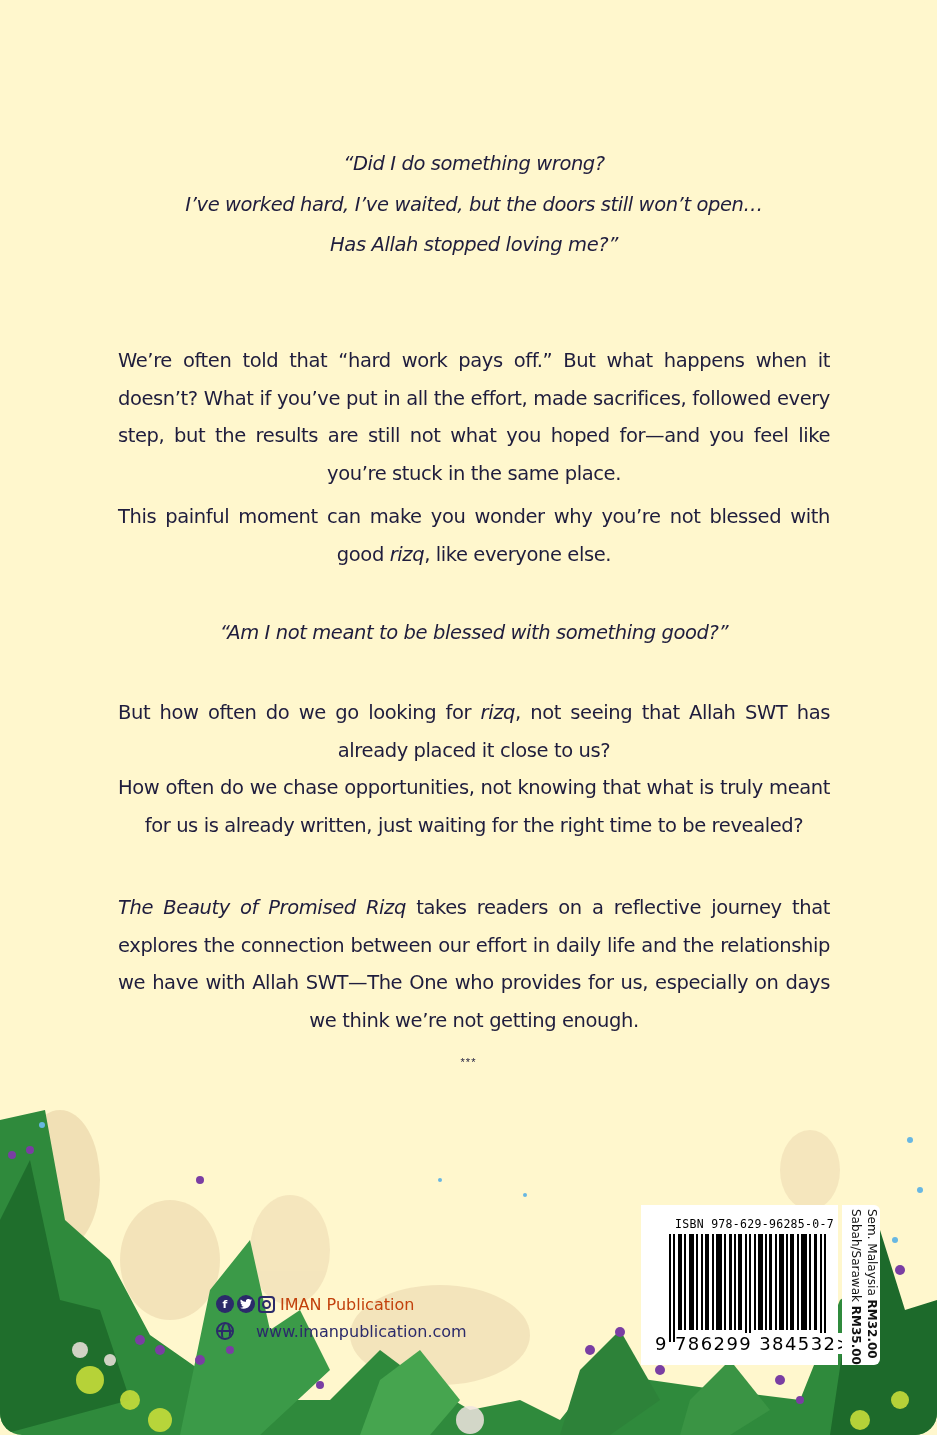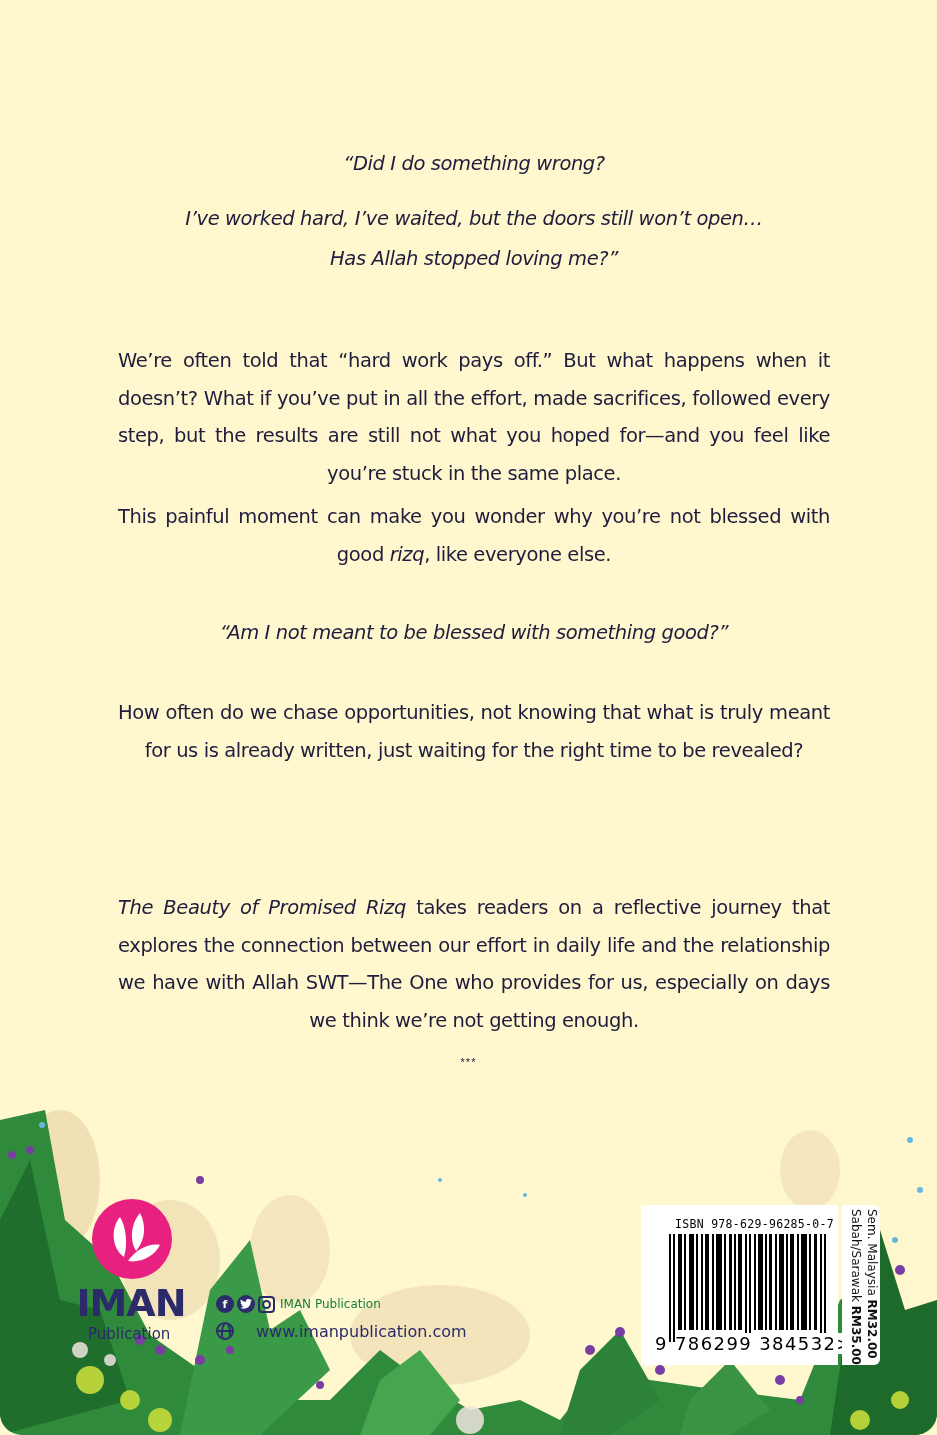--- a/index.html
+++ b/index.html
@@ -23,21 +23,21 @@
   
   .logo { position:absolute; left:70px; top:1199px; width:120px; height:150px; }
   .logo-circle { position:absolute; left:22px; top:0; width:80px; height:80px; border-radius:50%; background:#e8207f; }
   .logo-word { position:absolute; left:0; top:84px; width:122px; text-align:center; font-family:"DejaVu Sans", sans-serif; font-weight:bold; font-size:38px; letter-spacing:-1px; color:#2b2a6a; line-height:40px; }
   .logo-sub { position:absolute; left:18px; top:126px; width:100px; font-size:15px; color:#2b2a6a; font-family:"DejaVu Sans", sans-serif; }
 
   .social { position:absolute; left:216px; top:1293px; height:22px; display:flex; align-items:center; gap:3px; }
   .ico { width:18px; height:18px; border-radius:50%; background:#2b2a6a; color:#fff; font-size:11px; font-weight:bold; display:flex; align-items:center; justify-content:center; font-family:"DejaVu Sans", sans-serif; }
   .ico.ig { background:transparent; border:2.5px solid #2b2a6a; width:13px; height:13px; border-radius:4px; position:relative; }
   .ico.ig::after { content:""; position:absolute; width:5px; height:5px; border:2px solid #2b2a6a; border-radius:50%; left:2px; top:2px; }
-  .social-label { font-family:"DejaVu Sans", sans-serif; font-size:12px; color:#15803d; margin-left:2px; }
+  .social-label { font-family:"DejaVu Sans", sans-serif; font-size:16px; color:#c2410c; margin-left:2px; }
   .web { position:absolute; left:216px; top:1320px; height:22px; display:flex; align-items:center; gap:22px; }
   .globe { width:18px; height:18px; border-radius:50%; border:2px solid #2b2a6a; box-sizing:border-box; position:relative; overflow:hidden; }
   .globe::before { content:""; position:absolute; left:50%; top:-2px; width:6px; height:18px; margin-left:-4px; border:2px solid #2b2a6a; border-radius:50%; }
   .globe::after { content:""; position:absolute; left:0; top:6px; width:100%; height:2px; background:#2b2a6a; }
   .web-label { font-family:"DejaVu Sans", sans-serif; font-size:16px; color:#2b2a6a; }
 
   
   .barcode { position:absolute; left:641px; top:1205px; width:197px; height:160px; background:#fff; }
   .isbn-label { position:absolute; top:12px; left:0; width:227px; text-align:center; font-family:"DejaVu Sans Mono", monospace; font-size:11.5px; color:#000; letter-spacing:0.3px; }
   .bars { position:absolute; left:28px; top:29px; width:165px; height:108px; }
@@ -100,50 +100,40 @@
     </g>
     <g fill="#f0e4e0" opacity="0.85">
       <circle cx="80" cy="250" r="8"></circle>
         <circle cx="110" cy="260" r="6"></circle>
         <circle cx="470" cy="320" r="14"></circle>
     </g>
   </svg>
 
   <div class="text it q1">
     <div>“Did I do something wrong?</div>
-    <div style="margin-top:17px">I’ve worked hard, I’ve waited, but the doors still won’t open…</div>
+    <div style="margin-top:3px">I’ve worked hard, I’ve waited, but the doors still won’t open…</div>
     <div style="margin-top:3px">Has Allah stopped loving me?”</div>
   </div>
 
   <div class="text justify p1">We’re often told that “hard work pays off.” But what happens when it doesn’t? What if you’ve put in all the effort, made sacrifices, followed every step, but the results are still not what you hoped for—and you feel like you’re stuck in the same place.</div>
 
   <div class="text justify p2"><span>This painful moment can make you wonder why you’re not blessed with good </span><span class="it">rizq</span><span>, like everyone else.</span></div>
 
   <div class="text it q2">“Am I not meant to be blessed with something good?”</div>
 
   <div class="text p3">
+    <div class="justify"><span>But how often do we go looking for </span><span class="it">rizq</span><span>, not seeing that Allah SWT has already placed it close to us?</span></div>
     <div class="justify">How often do we chase opportunities, not knowing that what is truly meant for us is already written, just waiting for the right time to be revealed?</div>
   </div>
 
   <div class="text justify p4"><span class="it">The Beauty of Promised Rizq</span><span> takes readers on a reflective journey that explores the connection between our effort in daily life and the relationship we have with Allah SWT—The One who provides for us, especially on days we think we’re not getting enough.</span></div>
 
   <div class="stars">***</div>
 
 
-  <div class="logo">
-    <div class="logo-circle">
-      <svg width="80" height="80" viewBox="0 0 80 80">
-        <path d="M28 18 C18 30 20 50 32 58 C36 44 34 28 28 18 Z" fill="#fff"></path>
-        <path d="M48 14 C38 26 38 42 44 52 C54 40 54 26 48 14 Z" fill="#fff"></path>
-        <path d="M36 62 C44 50 58 44 68 46 C62 58 48 64 36 62 Z" fill="#fff"></path>
-      </svg>
-    </div>
-    <div class="logo-word">IMAN</div>
-    <div class="logo-sub">Publication</div>
-  </div>
 
   <div class="social">
     <span class="ico">f</span>
     <span class="ico">
       <svg width="12" height="10" viewBox="0 0 24 20">
           <path d="M24 2.4a9.8 9.8 0 0 1-2.8.8A4.9 4.9 0 0 0 23.3.4a9.9 9.9 0 0 1-3.1 1.2A4.9 4.9 0 0 0 11.8 6 14 14 0 0 1 1.7.9a4.9 4.9 0 0 0 1.5 6.6A4.9 4.9 0 0 1 1 6.9 4.9 4.9 0 0 0 4.9 11.8a4.9 4.9 0 0 1-2.2.1 4.9 4.9 0 0 0 4.6 3.4A9.9 9.9 0 0 1 0 17.3 14 14 0 0 0 7.5 19.5c9.1 0 14-7.5 14-14v-.6A10 10 0 0 0 24 2.4z" fill="#fff"></path>
         </svg>
     </span>
     <span class="ico ig"></span>
     <span class="social-label">IMAN Publication</span>

